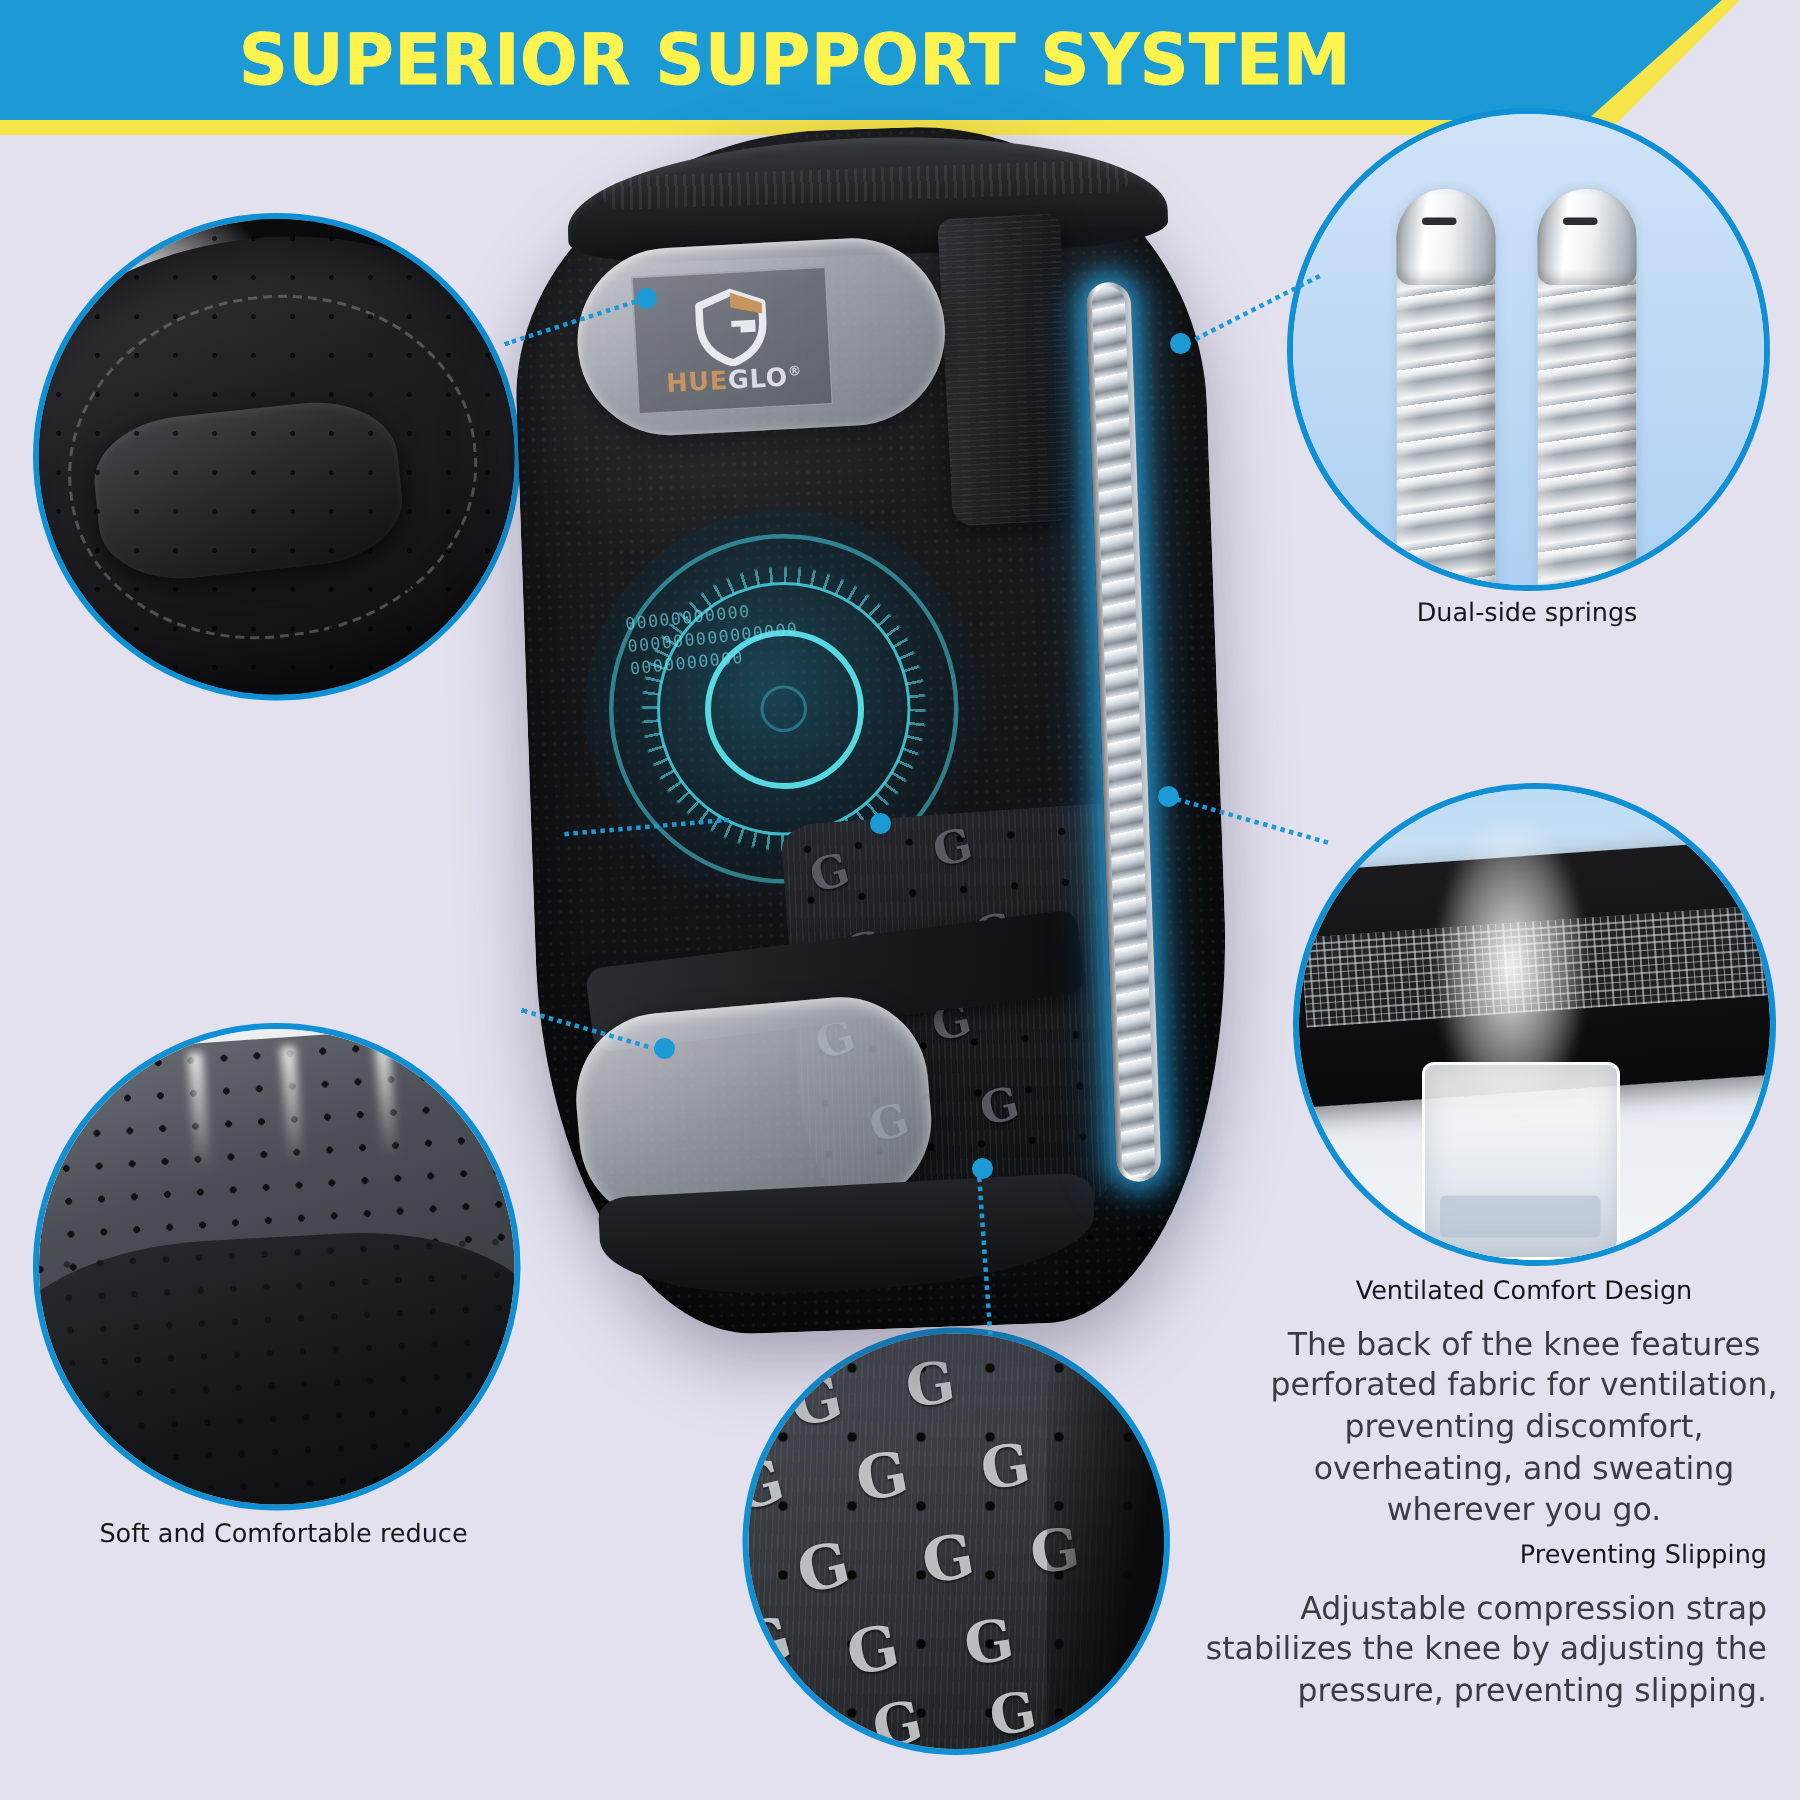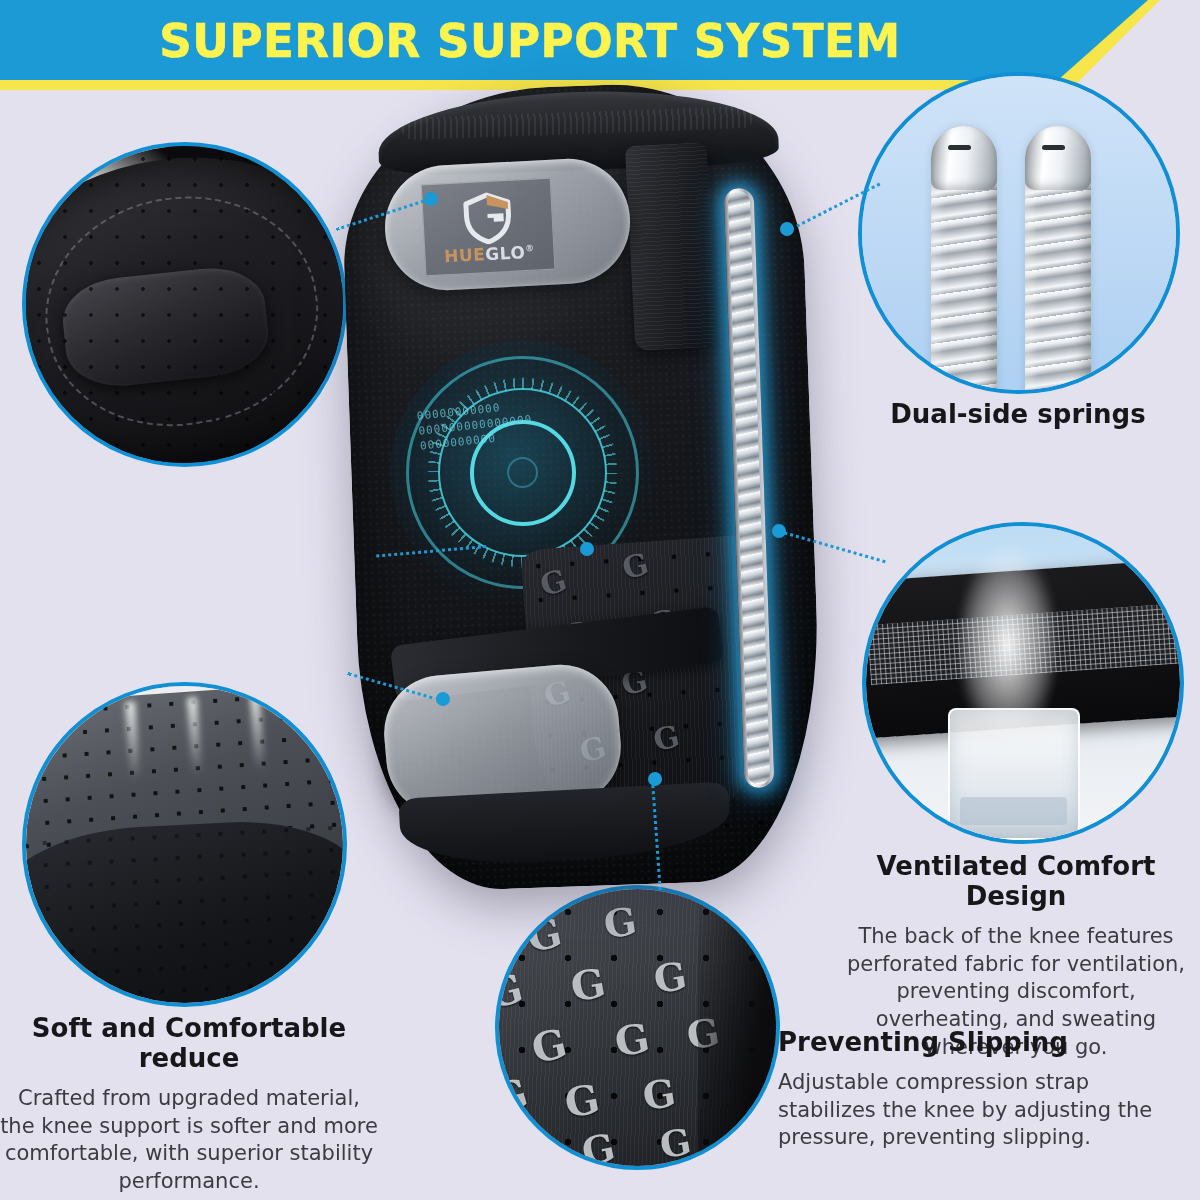--- a/index.html
+++ b/index.html
@@ -321,29 +321,29 @@
   }
 
   
   .conn { position:absolute; height:0; border-top:3px dotted #1b9ad6; transform-origin:0 0; }
   .dot { position:absolute; width:14px; height:14px; border-radius:50%; background:#1b9ad6; }
 
   
   .tb { position:absolute; }
   .tb h3 {
     font-family:"DejaVu Sans", sans-serif;
-    font-weight:bold; font-size:26px; color:#17171a; line-height:1.15;
+    font-weight:normal; font-size:17px; color:#17171a; line-height:1.15;
     margin-bottom:11px;
   }
   .tb p {
     font-family:"DejaVu Sans", sans-serif;
     font-size:21px; color:#3b3b42; line-height:1.32;
   }
   .ta-center { text-align:center; }
-  .ta-left { text-align:left; }
+  .ta-left { text-align:right; }
 </style>
 </head>
 <body>
 
 <div class="stage">
 
   <div class="banner-wrap">
     <div class="banner-yellow"></div>
     <div class="banner-blue"></div>
     <div class="banner-title">SUPERIOR SUPPORT SYSTEM</div>
@@ -487,21 +487,20 @@
     <h3>Dual-side springs</h3>
   </div>
 
   <div class="tb ta-center" style="left:830px; top:852px; width:372px;">
     <h3>Ventilated Comfort Design</h3>
     <p>The back of the knee features perforated fabric for ventilation, preventing discomfort, overheating, and sweating wherever you go.</p>
   </div>
 
   <div class="tb ta-center" style="left:0px; top:1014px; width:378px;">
     <h3>Soft and Comfortable reduce</h3>
-    <p>Crafted from upgraded material, the knee support is softer and more comfortable, with superior stability performance.</p>
   </div>
 
   <div class="tb ta-left" style="left:778px; top:1028px; width:400px;">
     <h3>Preventing Slipping</h3>
     <p>Adjustable compression strap stabilizes the knee by adjusting the pressure, preventing slipping.</p>
   </div>
 
 </div>
 
 </body></html>

